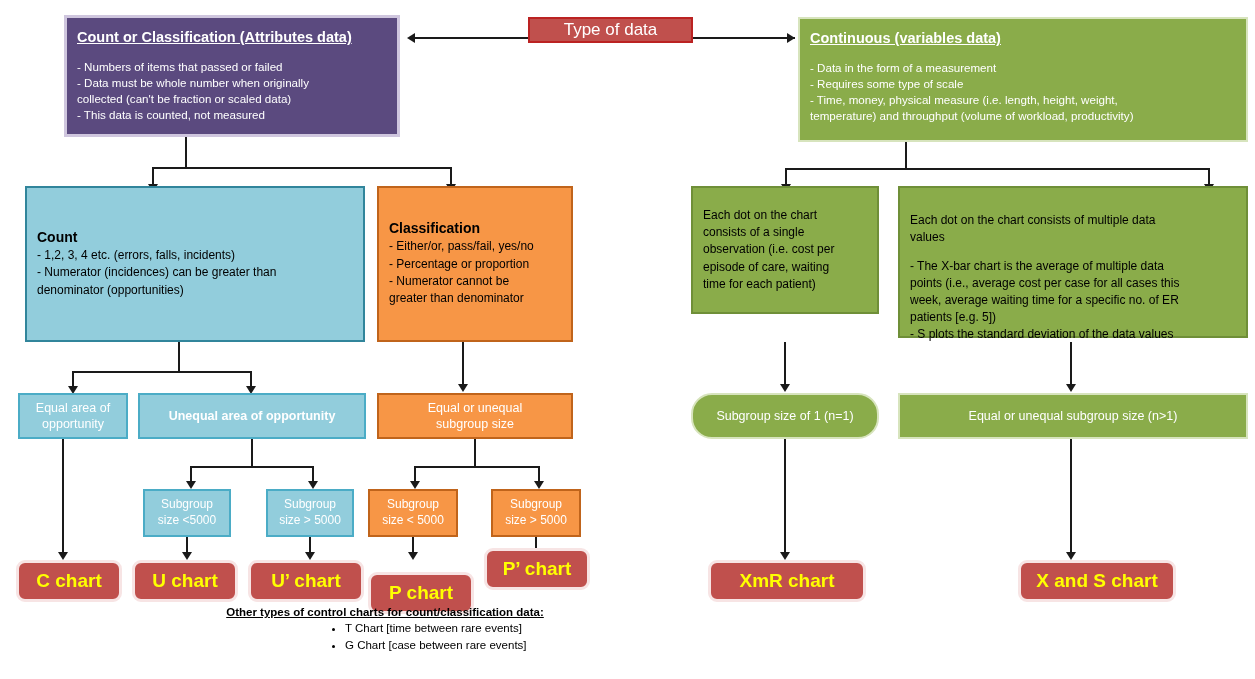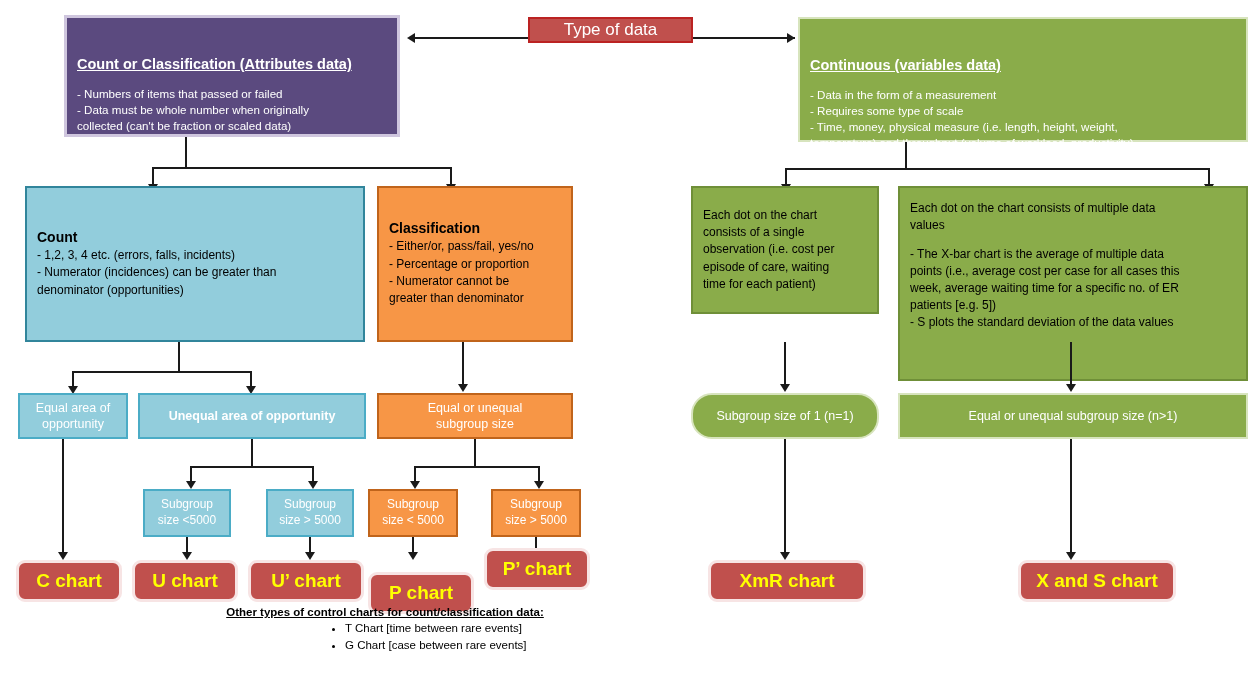--- a/index.html
+++ b/index.html
@@ -88,21 +88,20 @@
   }
   .pad {
     padding: 6px 10px;
   }
   .hdr {
     font-size: 14.5px;
     font-weight: bold;
     text-decoration: underline;
     margin-bottom: 12px;
     line-height: 1.3;
-    margin-top: 27px;
   }
   .body-lines {
     font-size: 11.6px;
     line-height: 1.38;
   }
   .body-lines div {
     white-space: pre-wrap;
   }
   .sec-title {
     font-size: 14px;
@@ -255,21 +254,21 @@
   <div class="box green-dark-border pad" style="left:691px; top:186px; width:188px; height:128px;">
     <div class="green-body">
       <div>Each dot on the chart</div>
       <div>consists of a single</div>
       <div>observation (i.e. cost per</div>
       <div>episode of care, waiting</div>
       <div>time for each patient)</div>
     </div>
   </div>
 
-  <div class="box green-dark-border pad" style="left:898px; top:186px; width:350px; height:195px; justify-content:flex-start; padding-top:12px;">
+  <div class="box green-dark-border pad" style="left:898px; top:186px; width:350px; height:152px; justify-content:flex-start; padding-top:24px;">
     <div class="green-body">
       <div>Each dot on the chart consists of multiple data</div>
       <div>values</div>
       <div style="height:12px;"></div>
       <div>- The X-bar chart is the average of multiple data</div>
       <div>points (i.e., average cost per case for all cases this</div>
       <div>week, average waiting time for a specific no. of ER</div>
       <div>patients [e.g. 5])</div>
       <div>- S plots the standard deviation of the data values</div>
     </div>

